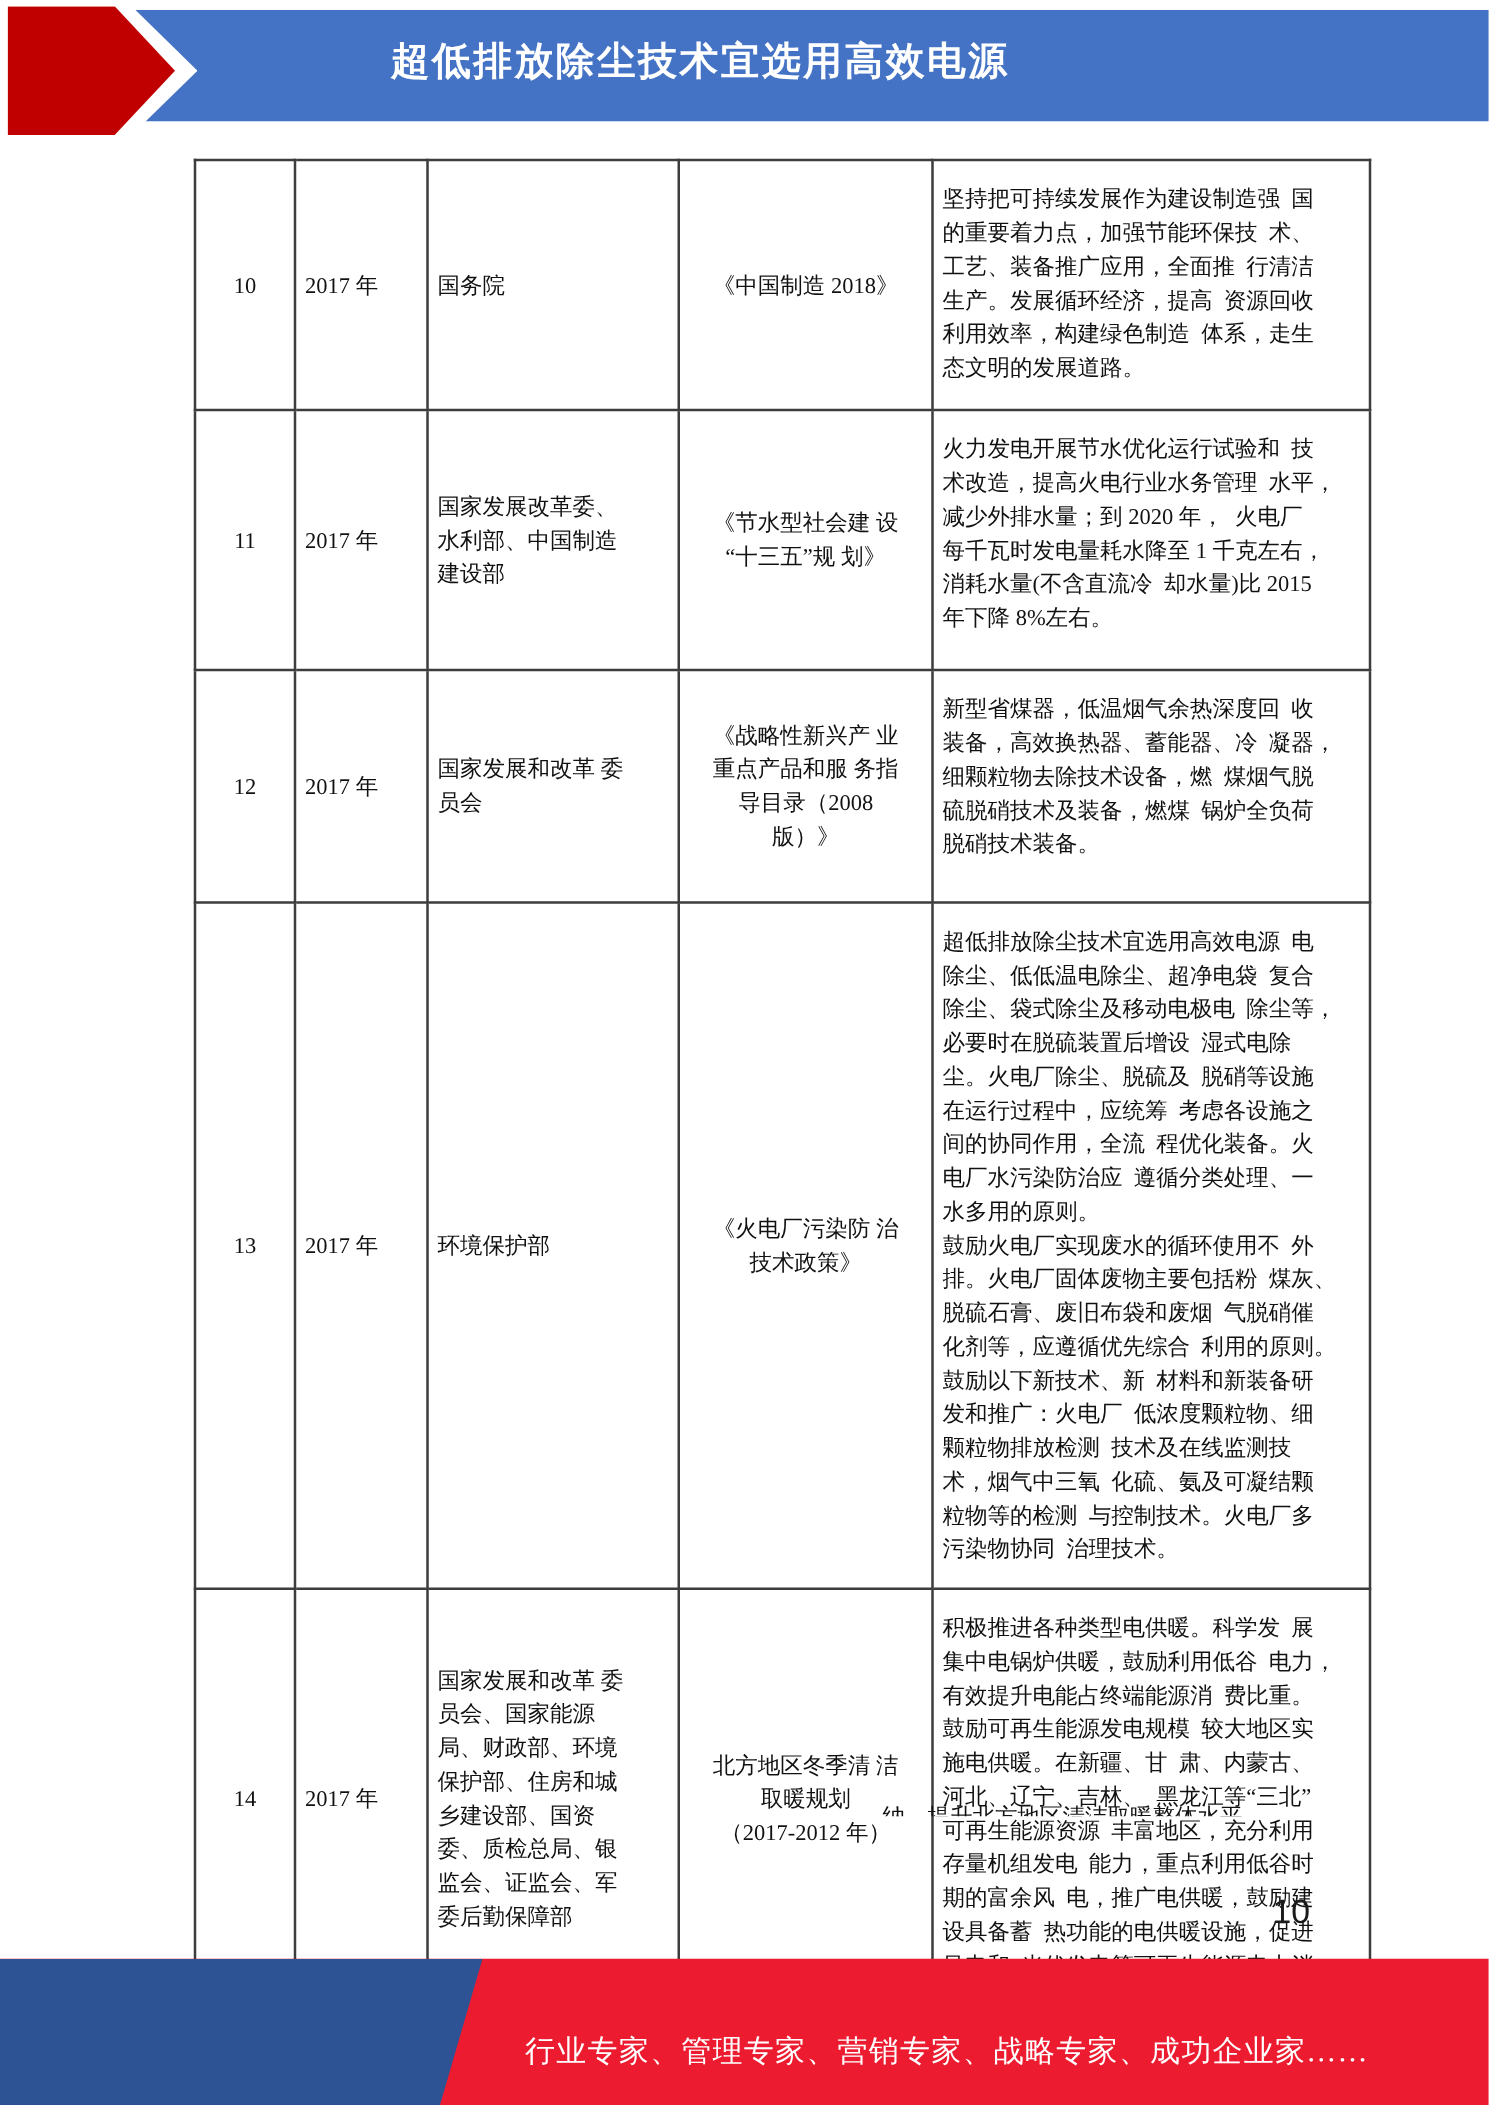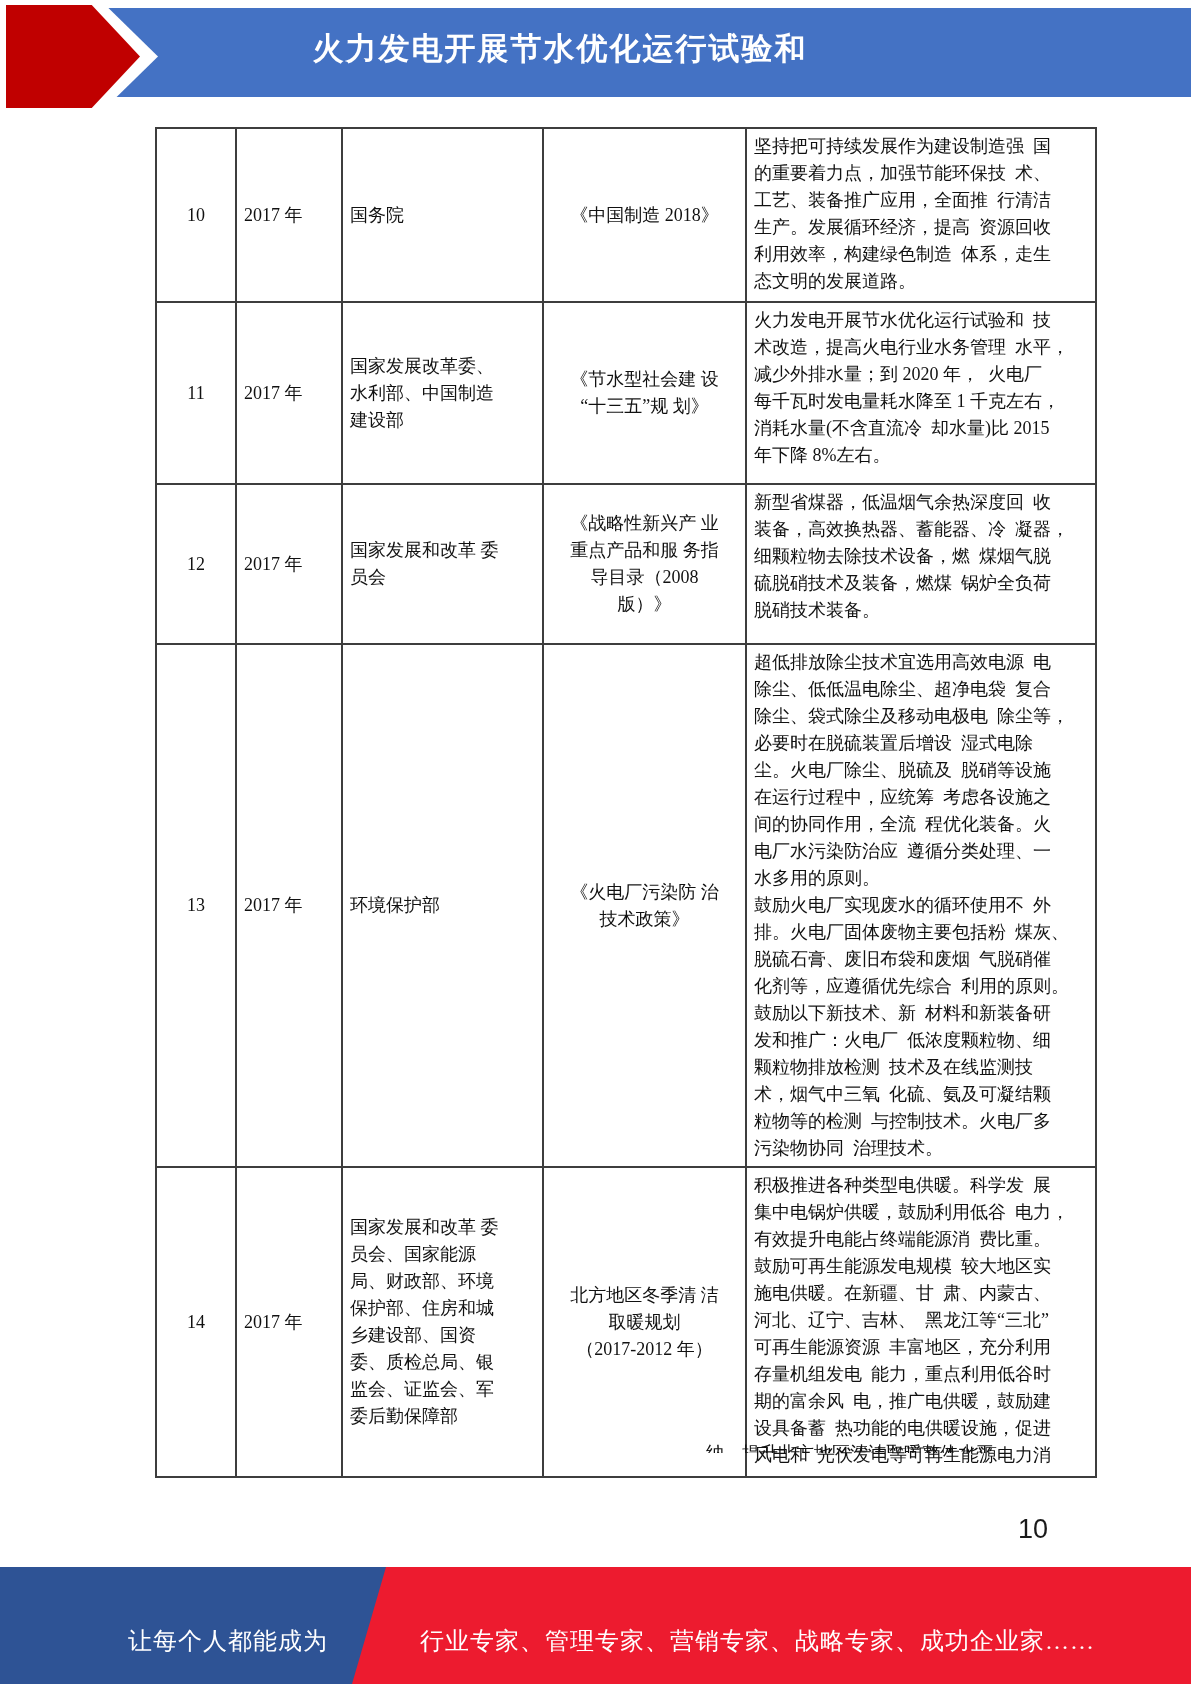--- a/index.html
+++ b/index.html
@@ -19,21 +19,21 @@
     clip-path:polygon(0 0, 64% 0, 100% 50%, 64% 100%, 0 100%);
   }
   .hdr-title {
     position:absolute; left:0; top:28px; width:1120px; text-align:center;
     color:#ffffff; font-size:31px; font-weight:bold; letter-spacing:2px;
     font-family:"Liberation Sans","DejaVu Sans",sans-serif;
   }
   
   table.policy { position:absolute; left:155px; top:127px; width:880px;
     border-collapse:collapse; table-layout:fixed; font-size:18px; line-height:27px; }
-  table.policy td { border:2px solid #3d3d3d; padding:4px 7px; overflow:hidden; }
+  table.policy td { border:2px solid #3d3d3d; padding:17px 7px; overflow:hidden; }
   td.c-num   { width:64px;  text-align:center; vertical-align:middle; }
   td.c-year  { width:90px;  vertical-align:middle; white-space:pre-wrap; }
   td.c-agency{ width:185px; text-align:left; vertical-align:middle; white-space:pre-wrap; }
   td.c-doc   { width:187px; text-align:center; vertical-align:middle; white-space:pre-wrap; }
   td.c-desc  { width:334px; text-align:left;   vertical-align:top;    white-space:pre-wrap; padding-top:1px; }
   tr.r0 td { height:164px; }
   tr.r1 td { height:172px; }
   tr.r2 td { height:150px; }
   tr.r3 td { height:512px; }
   tr.r4 td { height:300px; }
@@ -62,21 +62,21 @@
   }
 </style>
 </head>
 <body>
 
 <div>
 
   <div class="hdr-band"></div>
   <div class="hdr-arrow-outline"></div>
   <div class="hdr-arrow"></div>
-  <div class="hdr-title">火力发电开展节水优化运行试验和</div>
+  <div class="hdr-title">超低排放除尘技术宜选用高效电源</div>
 
   <table class="policy">
     <tbody>
       <tr class="r0">
         <td class="c-num">10</td>
         <td class="c-year">2017 年</td>
         <td class="c-agency">国务院</td>
         <td class="c-doc">《中国制造 2018》</td>
         <td class="c-desc">坚持把可持续发展作为建设制造强  国
 的重要着力点，加强节能环保技  术、
@@ -170,17 +170,16 @@
     </tbody>
   </table>
 
   <div class="clipped-line">纳，提升北方地区清洁取暖整体水平。</div>
 
   <div class="page-num">10</div>
 
   <div class="footer">
     <div class="footer-red"></div>
     <div class="footer-blue"></div>
-    <div class="footer-left-text">让每个人都能成为</div>
     <div class="footer-right-text">行业专家、管理专家、营销专家、战略专家、成功企业家……</div>
   </div>
 
 </div>
 
 </body></html>

